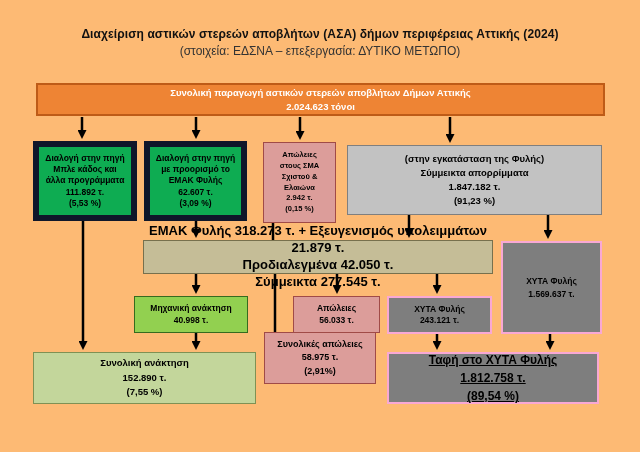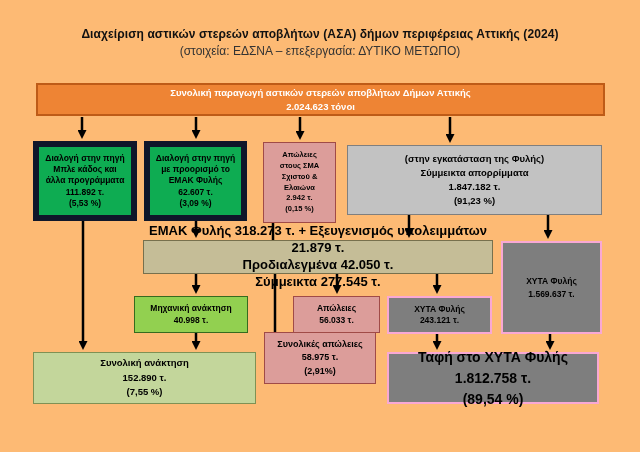--- a/index.html
+++ b/index.html
@@ -135,19 +135,19 @@
     <span>152.890 τ.</span>
     <span>(7,55 %)</span>
   </div>
 
   <div class="box pink" style="left:264px;top:332px;width:112px;height:52px;font-size:9px;line-height:1.5;">
     <span>Συνολικές απώλειες</span>
     <span>58.975 τ.</span>
     <span>(2,91%)</span>
   </div>
 
-  <div class="box graydark" style="left:387px;top:352px;width:212px;height:52px;font-size:14px;line-height:1.5;">
+  <div class="box graydark" style="left:387px;top:352px;width:212px;height:52px;font-size:12px;line-height:1.5;text-decoration:underline;">
     <span>Ταφή στο ΧΥΤΑ Φυλής</span>
     <span>1.812.758 τ.</span>
     <span>(89,54 %)</span>
   </div>
 
 </div>
 
 </body></html>

